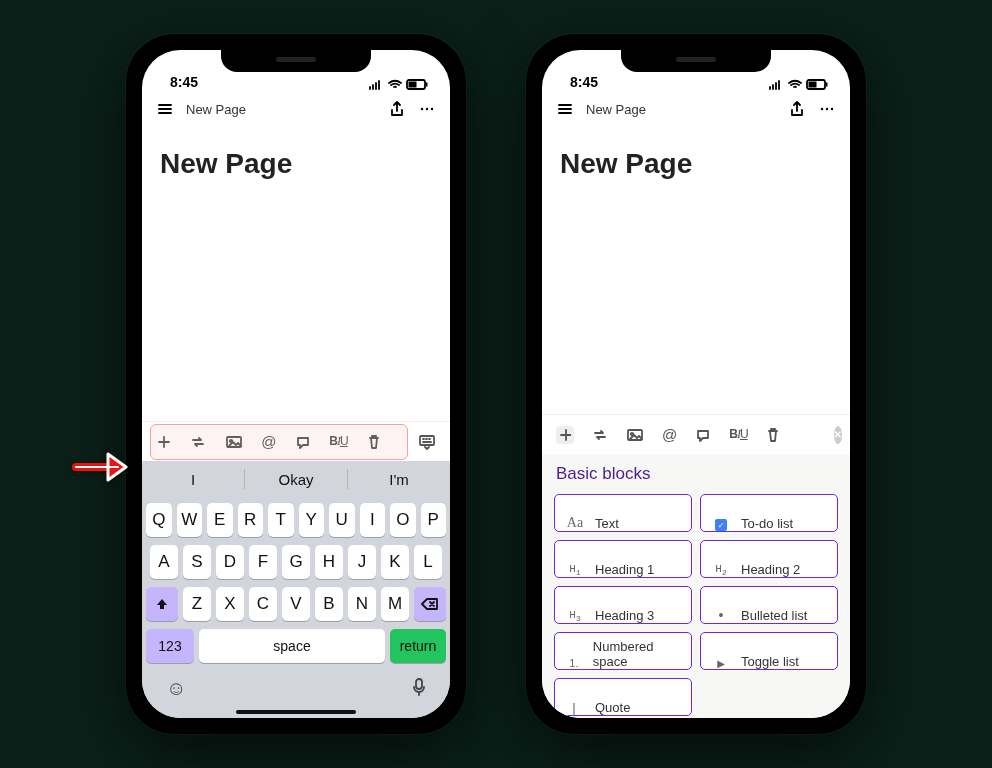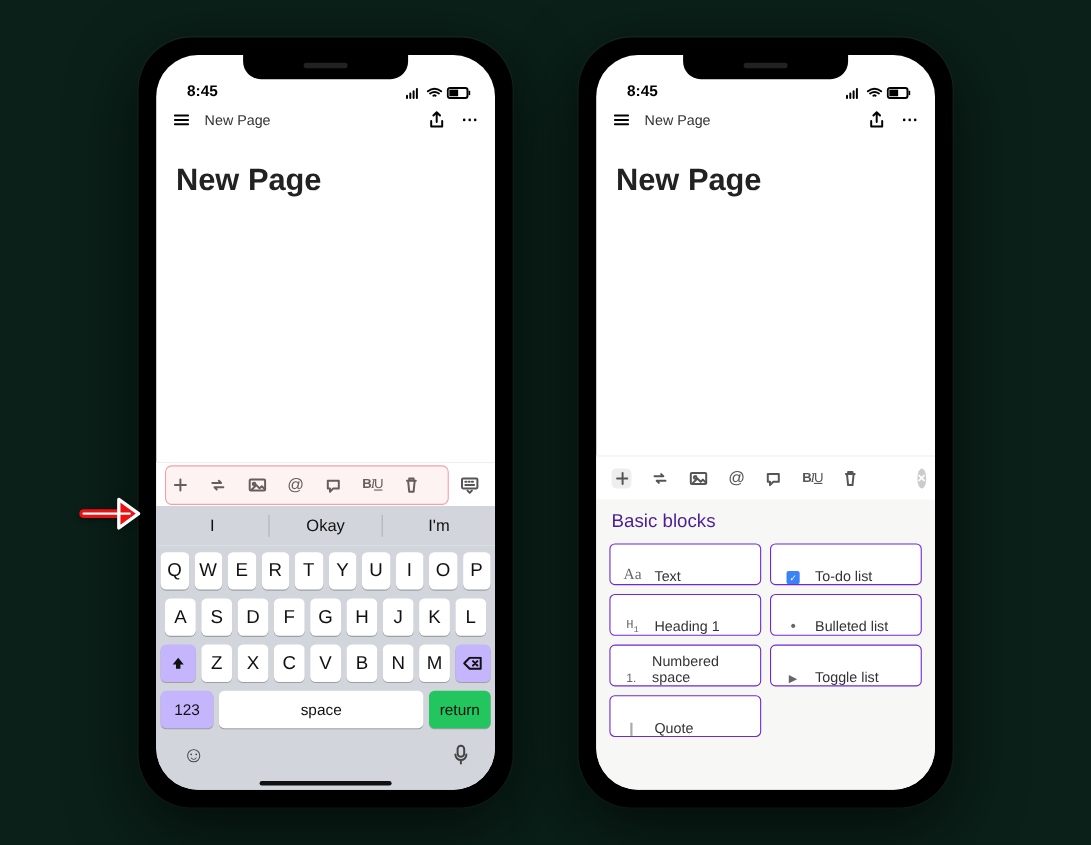--- a/index.html
+++ b/index.html
@@ -426,20 +426,32 @@
             <span>To-do list</span>
           </div>
           <div class="block">
             <span class="bicon">
               <span class="hicon">H<sub style="font-size:8px">1</sub></span>
             </span>
             <span>Heading 1</span>
           </div>
           <div class="block">
             <span class="bicon">
+              <span class="hicon">H<sub style="font-size:8px">2</sub></span>
+            </span>
+            <span>Heading 2</span>
+          </div>
+          <div class="block">
+            <span class="bicon">
+              <span class="hicon">H<sub style="font-size:8px">3</sub></span>
+            </span>
+            <span>Heading 3</span>
+          </div>
+          <div class="block">
+            <span class="bicon">
               <span style="font-size:14px">•</span>
             </span>
             <span>Bulleted list</span>
           </div>
           <div class="block">
             <span class="bicon">
               <span style="font-size:11px">1.</span>
             </span>
             <span>Numbered space</span>
           </div>

